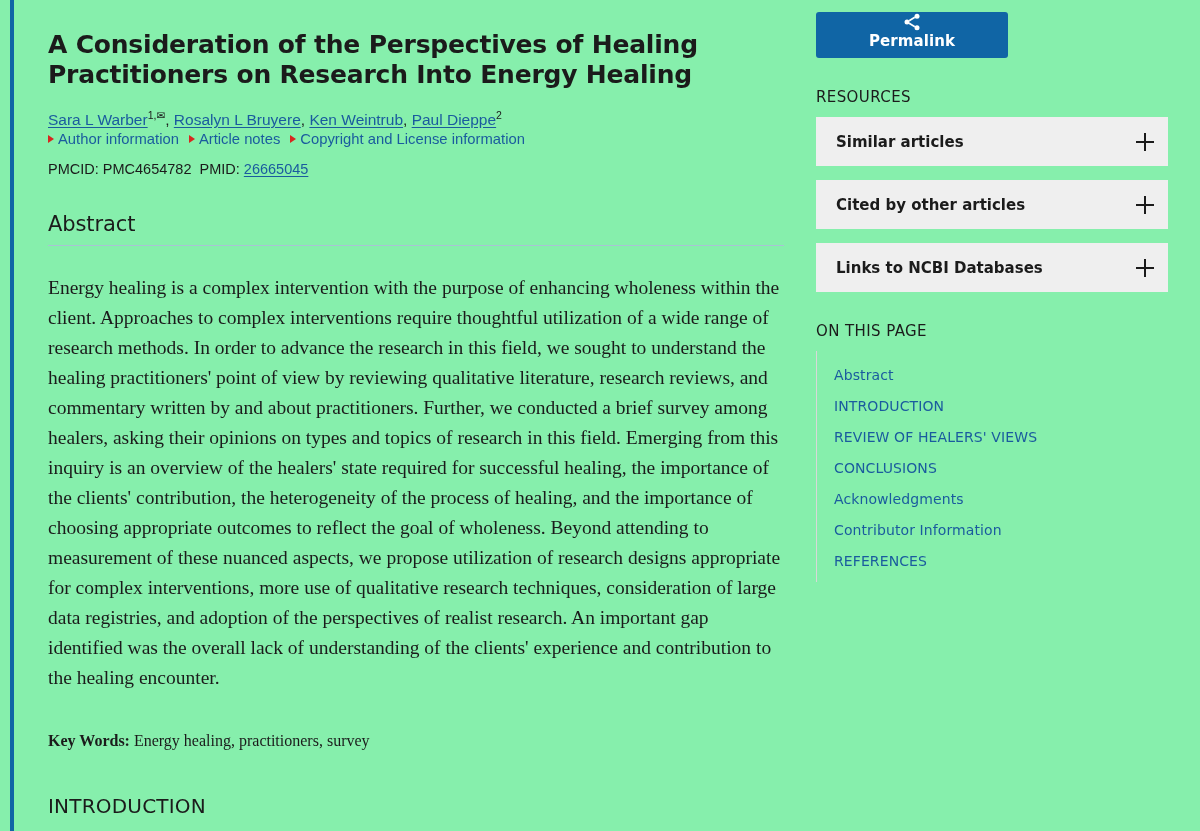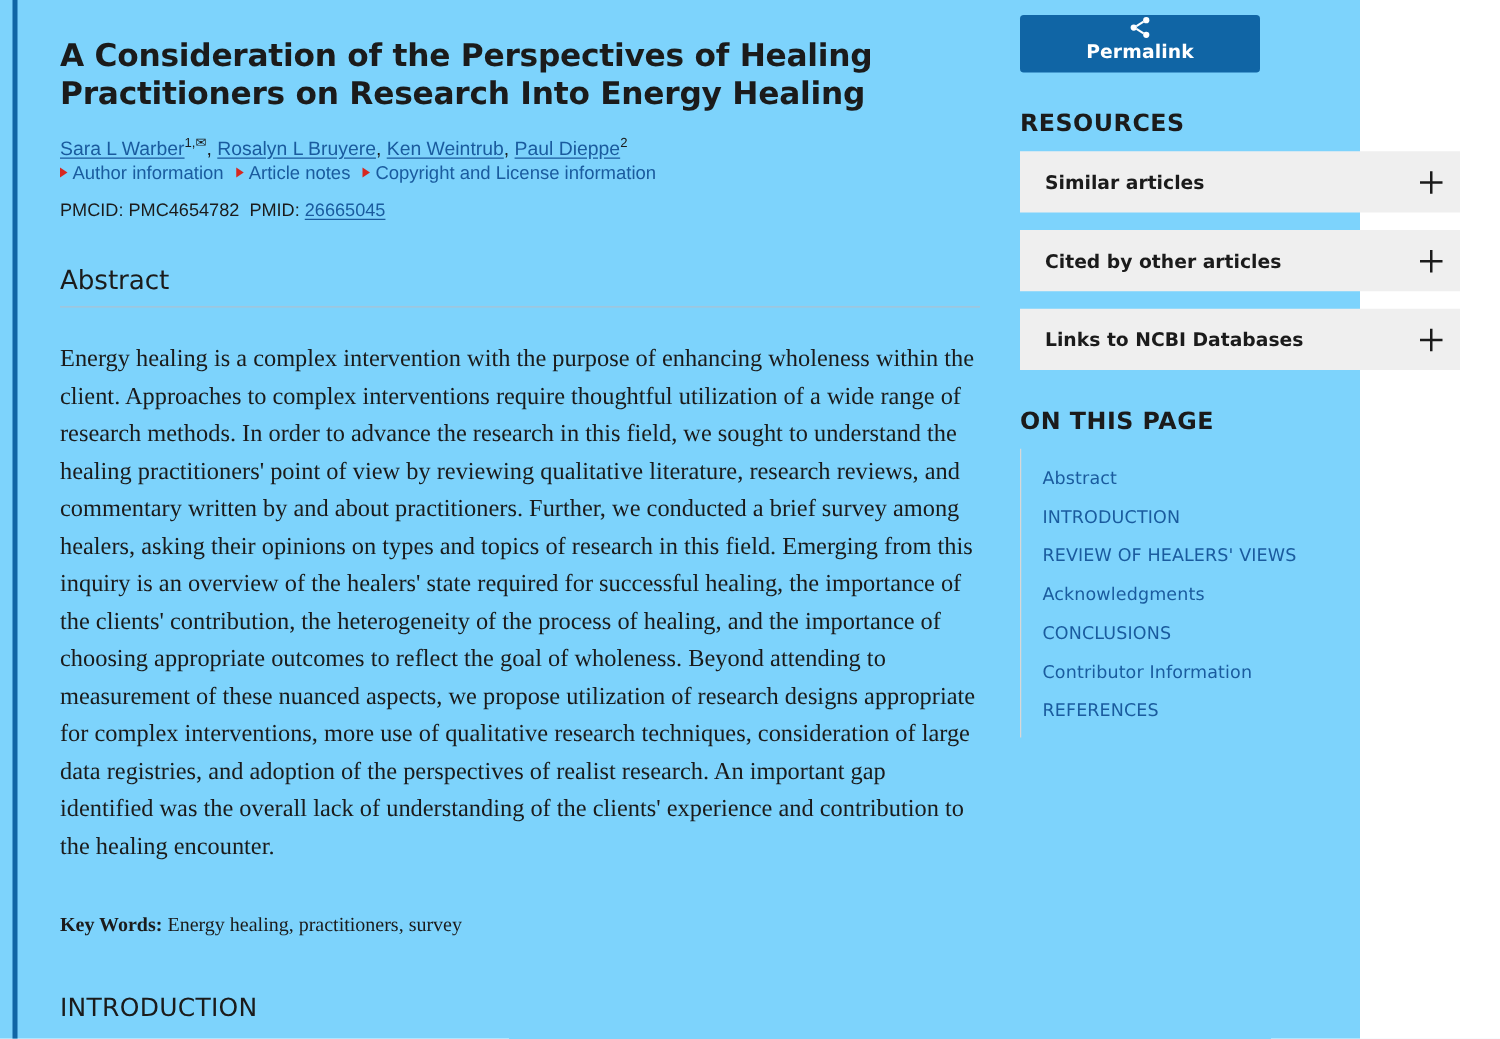--- a/index.html
+++ b/index.html
@@ -8,23 +8,23 @@
     padding: 0;
     width: 1200px;
     height: 831px;
     background: #ffffff;
     font-family: "Liberation Sans", sans-serif;
     overflow: hidden;
   }
 
   #page {
     position: relative;
-    width: 1088px;
+    width: 1200px;
     height: 831px;
-    background: #7dd3fc;
+    background: #86efac;
   }
 
   
   .left-rail {
     position: absolute;
     left: 10px;
     top: 0;
     width: 4px;
     height: 831px;
     background: #1065a5;
@@ -173,22 +173,22 @@
   .permalink-btn .plabel {
     font-family: "DejaVu Sans", sans-serif;
     font-size: 15px;
     font-weight: 700;
     color: #ffffff;
     letter-spacing: 0.1px;
   }
 
   .side-heading {
     font-family: "DejaVu Sans", sans-serif;
-    font-size: 19px;
-    font-weight: 700;
+    font-size: 15px;
+    font-weight: 400;
     color: #1b1b1b;
     letter-spacing: 0.4px;
     margin-top: 30px;
     margin-bottom: 11px;
   }
 
   .accordion-item {
     background: #efefef;
     height: 49px;
     margin-bottom: 14px;
@@ -301,20 +301,20 @@
       <span class="acc-label">Links to NCBI Databases</span>
       <span class="plus-icon"></span>
     </div>
 
     <div class="side-heading">ON THIS PAGE</div>
 
     <nav class="toc-list">
       <a class="toc-item" href="#">Abstract</a>
       <a class="toc-item" href="#">INTRODUCTION</a>
       <a class="toc-item" href="#">REVIEW OF HEALERS' VIEWS</a>
+      <a class="toc-item" href="#">CONCLUSIONS</a>
       <a class="toc-item" href="#">Acknowledgments</a>
-      <a class="toc-item" href="#">CONCLUSIONS</a>
       <a class="toc-item" href="#">Contributor Information</a>
       <a class="toc-item" href="#">REFERENCES</a>
     </nav>
   </div>
 
 </div>
 
 </body></html>

